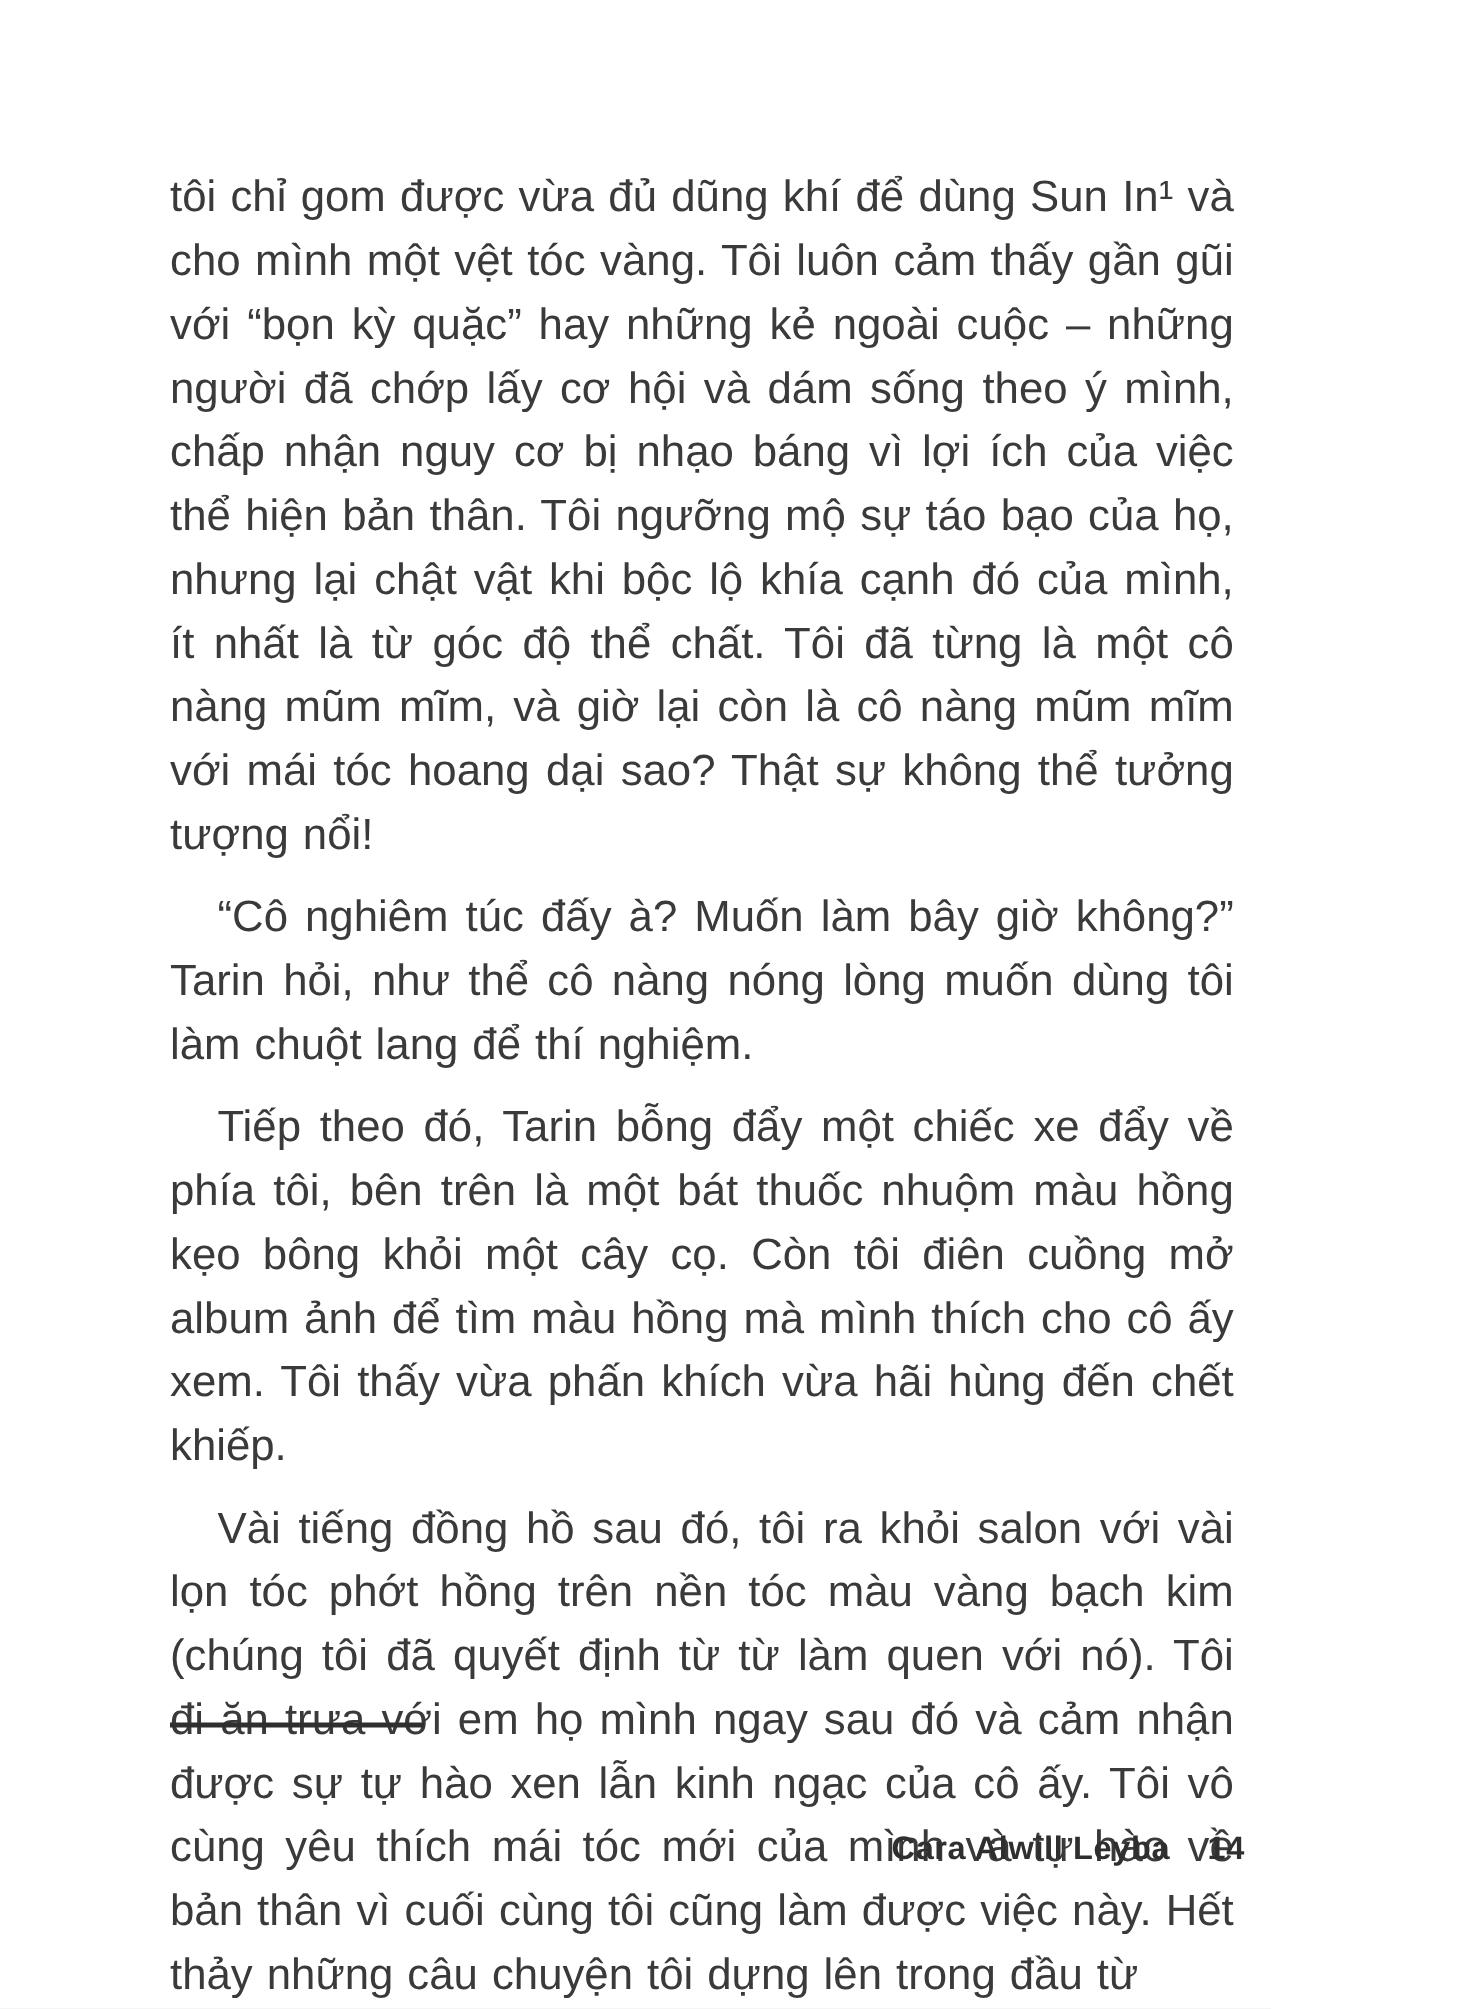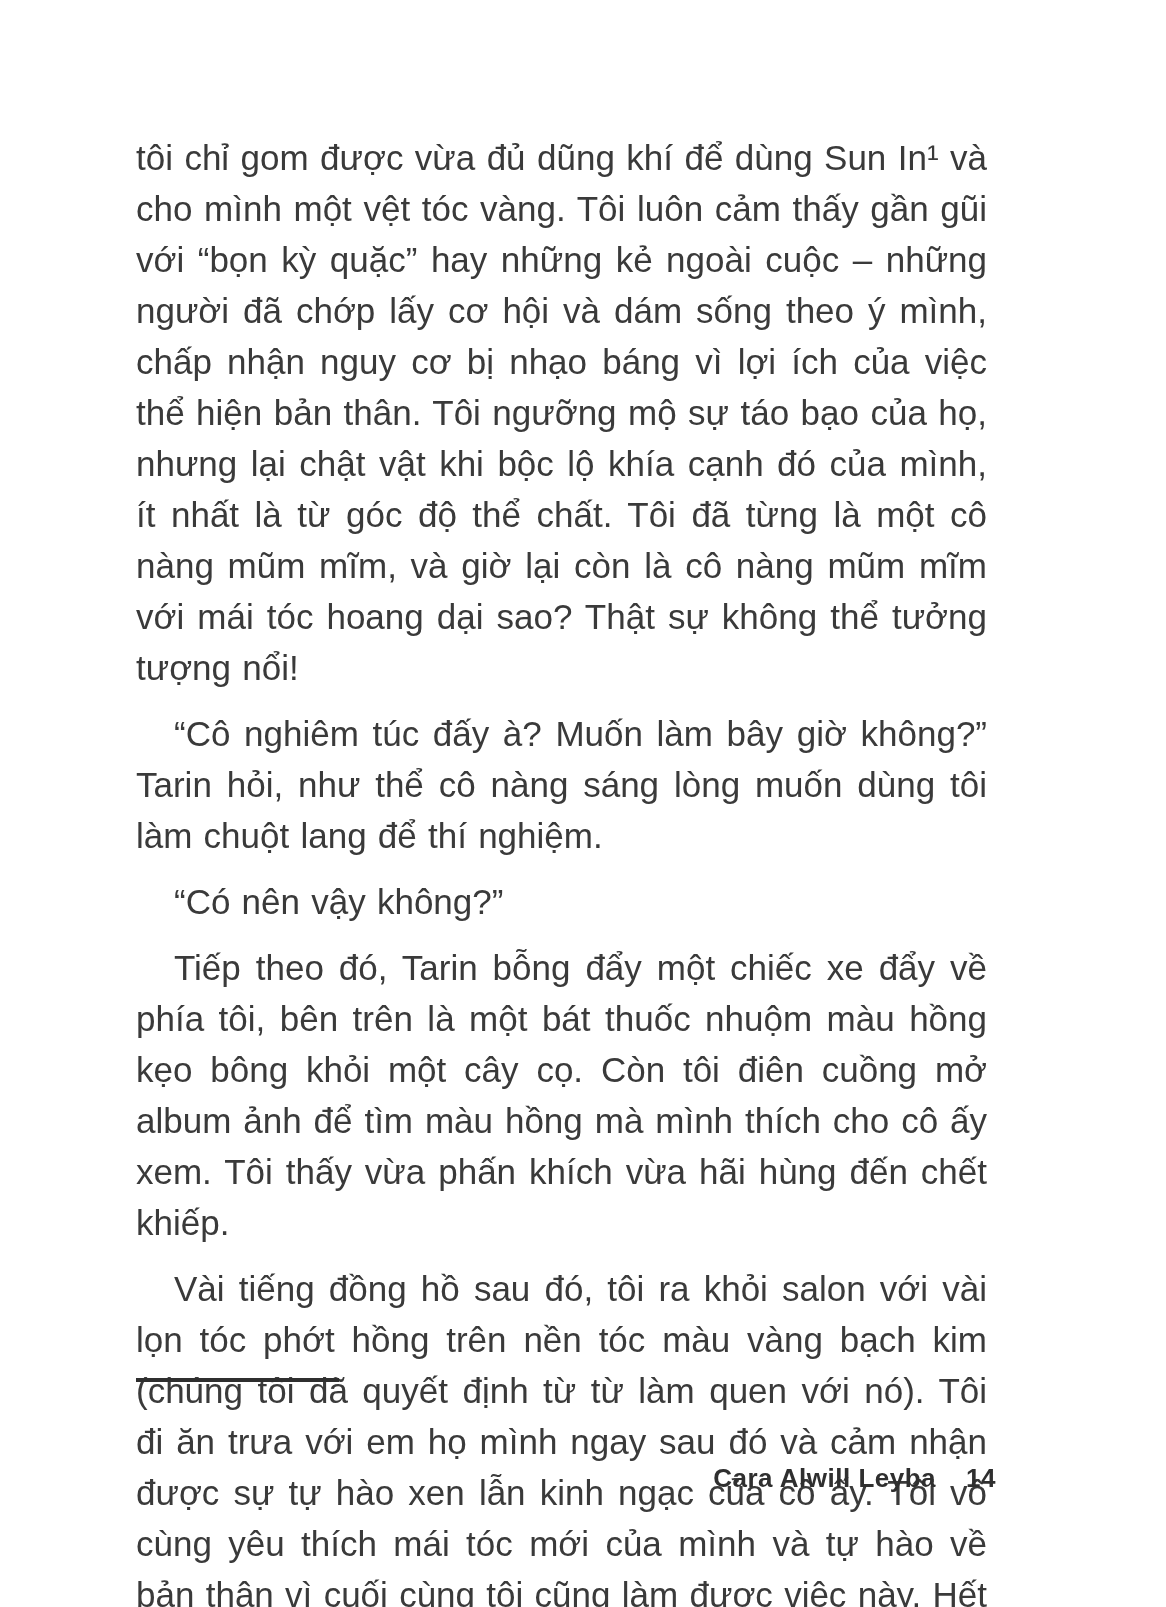--- a/index.html
+++ b/index.html
@@ -70,22 +70,21 @@
     letter-spacing: 0.5px;
   }
 </style>
 </head>
 <body>
 
 <div class="page">
 
   <main class="body-text">
     <p class="para no-indent">tôi chỉ gom được vừa đủ dũng khí để dùng Sun In¹ và cho mình một vệt tóc vàng. Tôi luôn cảm thấy gần gũi với “bọn kỳ quặc” hay những kẻ ngoài cuộc – những người đã chớp lấy cơ hội và dám sống theo ý mình, chấp nhận nguy cơ bị nhạo báng vì lợi ích của việc thể hiện bản thân. Tôi ngưỡng mộ sự táo bạo của họ, nhưng lại chật vật khi bộc lộ khía cạnh đó của mình, ít nhất là từ góc độ thể chất. Tôi đã từng là một cô nàng mũm mĩm, và giờ lại còn là cô nàng mũm mĩm với mái tóc hoang dại sao? Thật sự không thể tưởng tượng nổi!</p>
-    <p class="para">“Cô nghiêm túc đấy à? Muốn làm bây giờ không?” Tarin hỏi, như thể cô nàng sáng lòng muốn dùng tôi làm chuột lang để thí nghiệm.</p>
-    <p class="para">“Có nên vậy không?”</p>
+    <p class="para">“Cô nghiêm túc đấy à? Muốn làm bây giờ không?” Tarin hỏi, như thể cô nàng nóng lòng muốn dùng tôi làm chuột lang để thí nghiệm.</p>
     <p class="para">Tiếp theo đó, Tarin bỗng đẩy một chiếc xe đẩy về phía tôi, bên trên là một bát thuốc nhuộm màu hồng kẹo bông khỏi một cây cọ. Còn tôi điên cuồng mở album ảnh để tìm màu hồng mà mình thích cho cô ấy xem. Tôi thấy vừa phấn khích vừa hãi hùng đến chết khiếp.</p>
     <p class="para">Vài tiếng đồng hồ sau đó, tôi ra khỏi salon với vài lọn tóc phớt hồng trên nền tóc màu vàng bạch kim (chúng tôi đã quyết định từ từ làm quen với nó). Tôi đi ăn trưa với em họ mình ngay sau đó và cảm nhận được sự tự hào xen lẫn kinh ngạc của cô ấy. Tôi vô cùng yêu thích mái tóc mới của mình và tự hào về bản thân vì cuối cùng tôi cũng làm được việc này. Hết thảy những câu chuyện tôi dựng lên trong đầu từ</p>
   </main>
 
   <div class="footnote-area">
     <div class="footnote-rule"></div>
   </div>
 
   <footer class="page-footer">
     <span>Cara Alwill Leyba</span>

